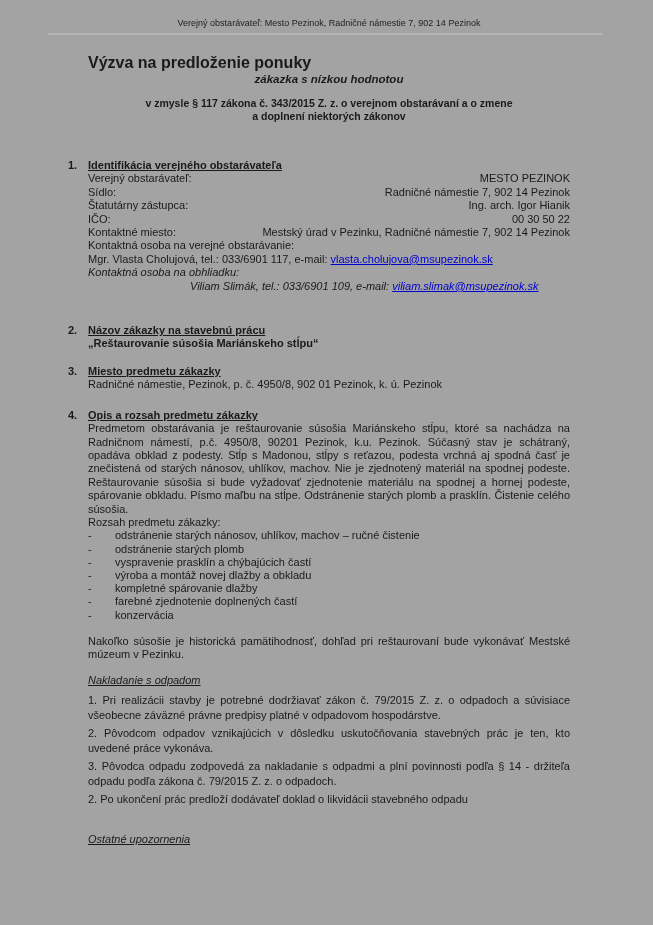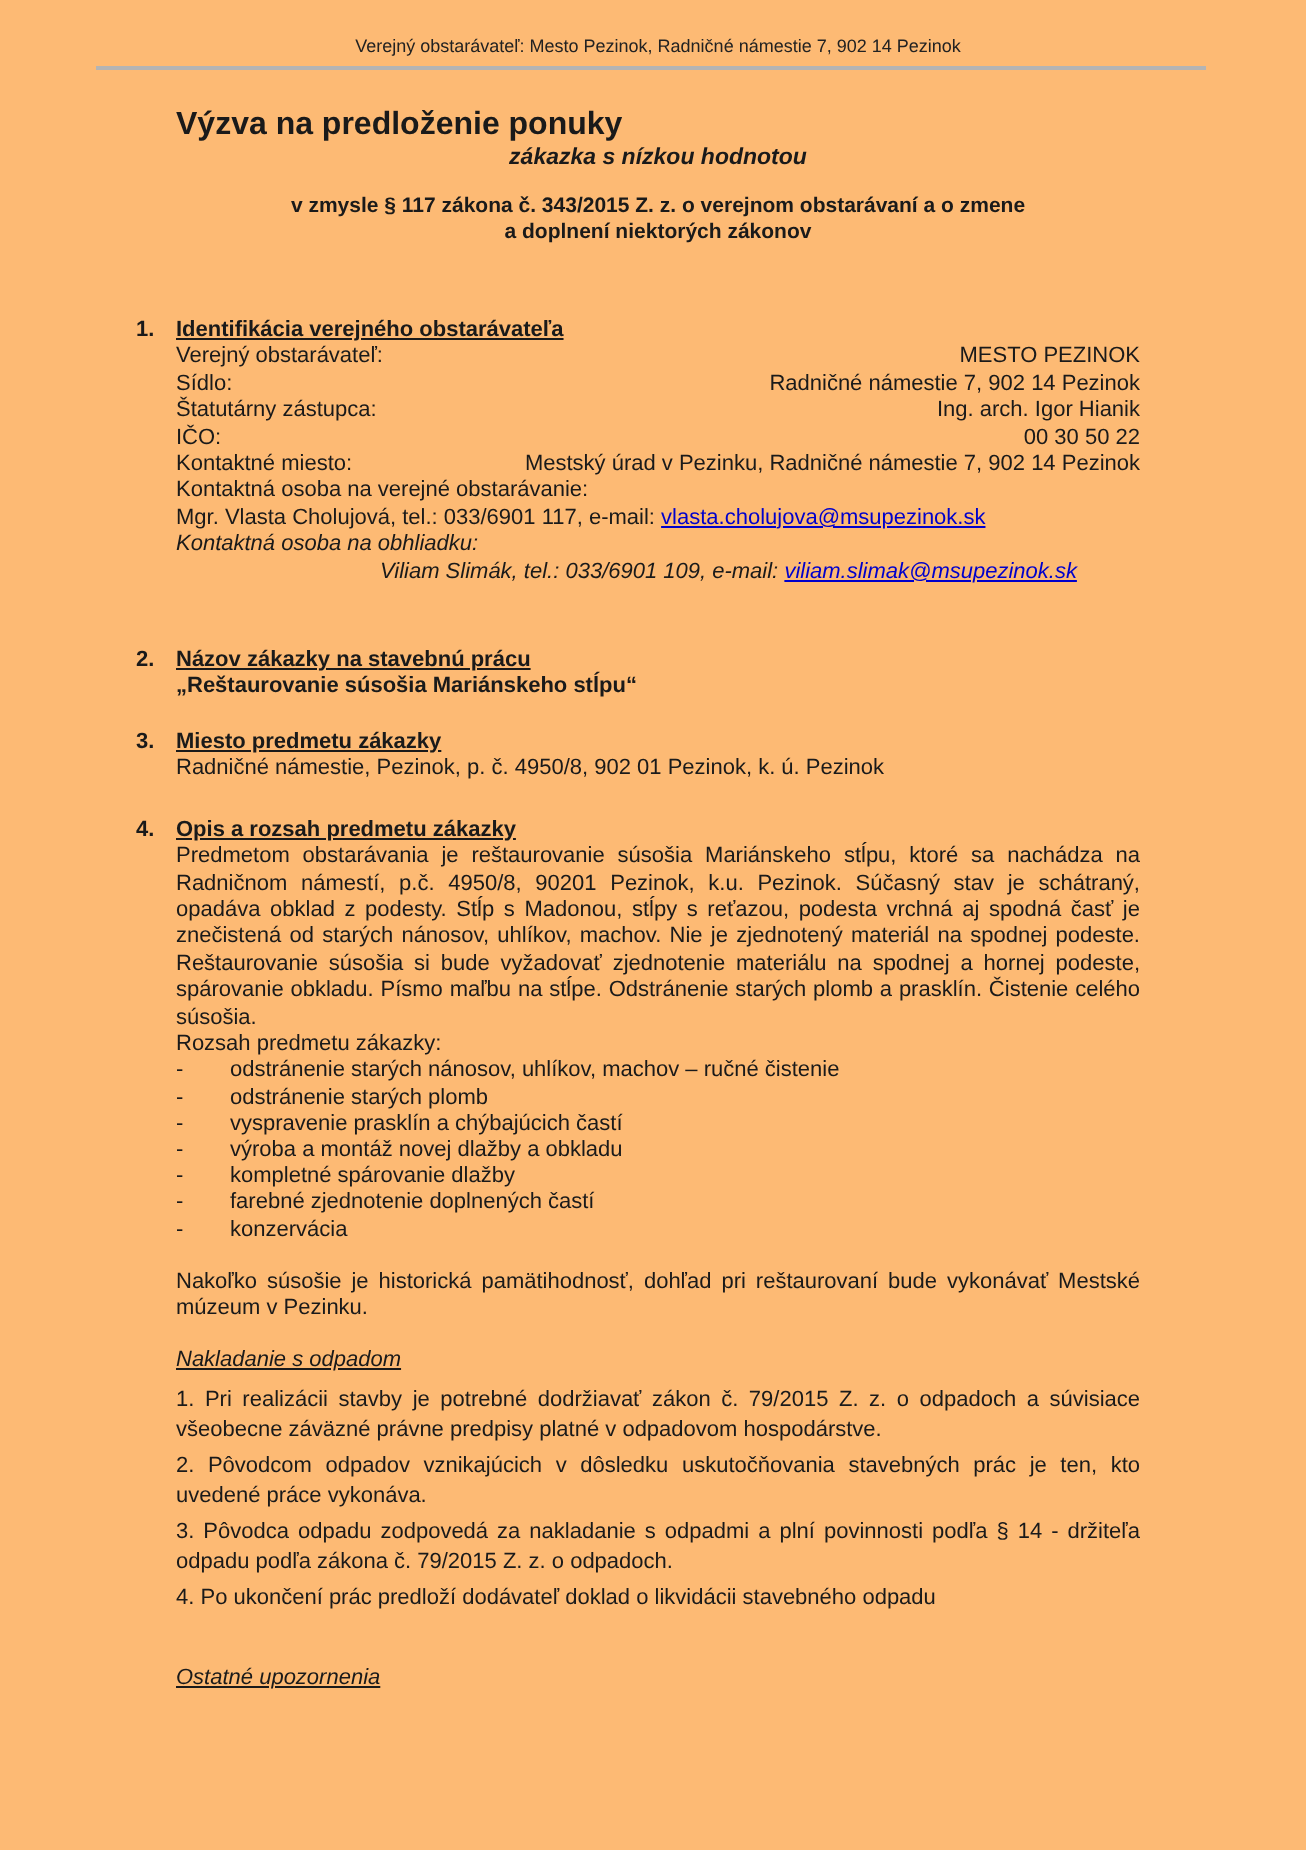--- a/index.html
+++ b/index.html
@@ -1,21 +1,21 @@
 <!DOCTYPE html>
 <html><head>
 <meta charset="utf-8">
 <style>
   * { box-sizing: border-box; margin: 0; padding: 0; }
   html, body { background: #ffffff; }
   body { font-family: "Liberation Sans", "DejaVu Sans", sans-serif; color: #1a1a1a; }
   .page {
     position: relative;
     width: 653px; height: 925px;
-    background: #fdba74;
+    background: #a3a3a3;
     padding: 18px 83px 0 88px;
     overflow: hidden;
   }
   .doc-header {
     font-size: 9px; line-height: 11px;
     text-align: center; color: #222;
   }
   .rule {
     height: 2px; background: #b4b4b4;
     margin: 4px -33px 0 -40px;
@@ -147,19 +147,19 @@
       <div class="scope-item">konzervácia</div>
     </div>
 
     <div class="note">Nakoľko súsošie je historická pamätihodnosť, dohľad pri reštaurovaní bude vykonávať Mestské múzeum v Pezinku.</div>
 
     <div class="waste-heading">Nakladanie s odpadom</div>
     <div class="waste-list">
       <div class="waste-item">1. Pri realizácii stavby je potrebné dodržiavať zákon č. 79/2015 Z. z. o odpadoch a súvisiace všeobecne záväzné právne predpisy platné v odpadovom hospodárstve.</div>
       <div class="waste-item">2. Pôvodcom odpadov vznikajúcich v dôsledku uskutočňovania stavebných prác je ten, kto uvedené práce vykonáva.</div>
       <div class="waste-item">3. Pôvodca odpadu zodpovedá za nakladanie s odpadmi a plní povinnosti podľa § 14 - držiteľa odpadu podľa zákona č. 79/2015 Z. z. o odpadoch.</div>
-      <div class="waste-item">4. Po ukončení prác predloží dodávateľ doklad o likvidácii stavebného odpadu</div>
+      <div class="waste-item">2. Po ukončení prác predloží dodávateľ doklad o likvidácii stavebného odpadu</div>
     </div>
 
     <div class="other-heading">Ostatné upozornenia</div>
   </div>
 
 </div>
 
 </body></html>

